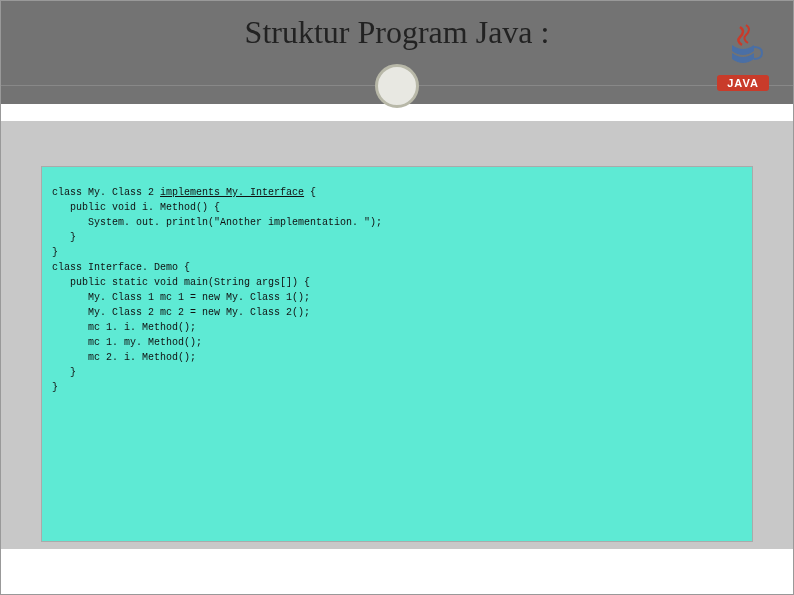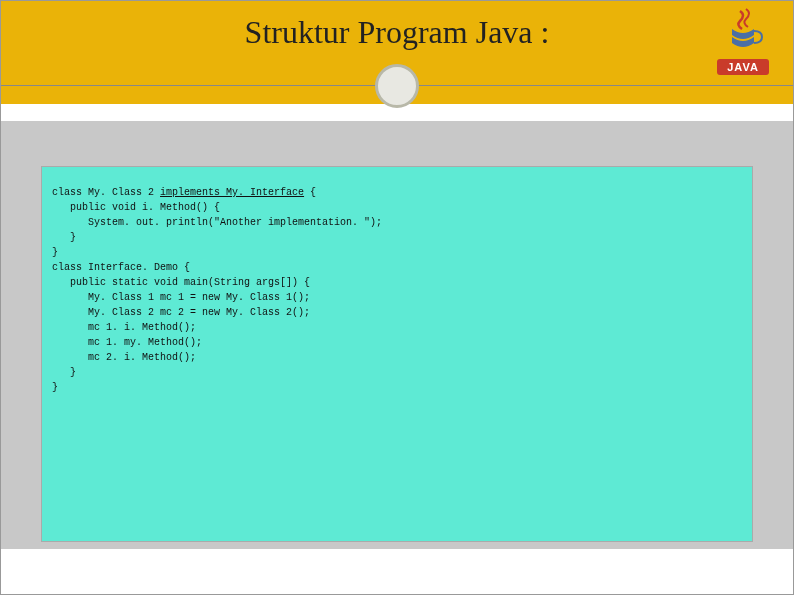--- a/index.html
+++ b/index.html
@@ -13,21 +13,21 @@
   }
   .slide {
     width: 100%;
     height: 100%;
     border: 1px solid #999;
     position: relative;
   }
   .header-area {
     width: 100%;
     height: 103px;
-    background: #eab308;
+    background: #737373;
     position: relative;
   }
   .title {
     text-align: center;
     font-size: 32px;
     font-weight: normal;
     color: #222;
     padding-top: 12px;
     line-height: 1.2;
   }
@@ -54,21 +54,21 @@
   .gray-band {
     width: 100%;
     height: 430px;
     background: #c8c8c8;
     position: absolute;
     top: 120px;
     left: 0;
   }
   .logo {
     position: absolute;
-    top: 6px;
+    top: 22px;
     right: 14px;
     width: 72px;
     height: 90px;
     display: flex;
     flex-direction: column;
     align-items: center;
   }
   .logo-cup {
     width: 42px;
     height: 48px;

